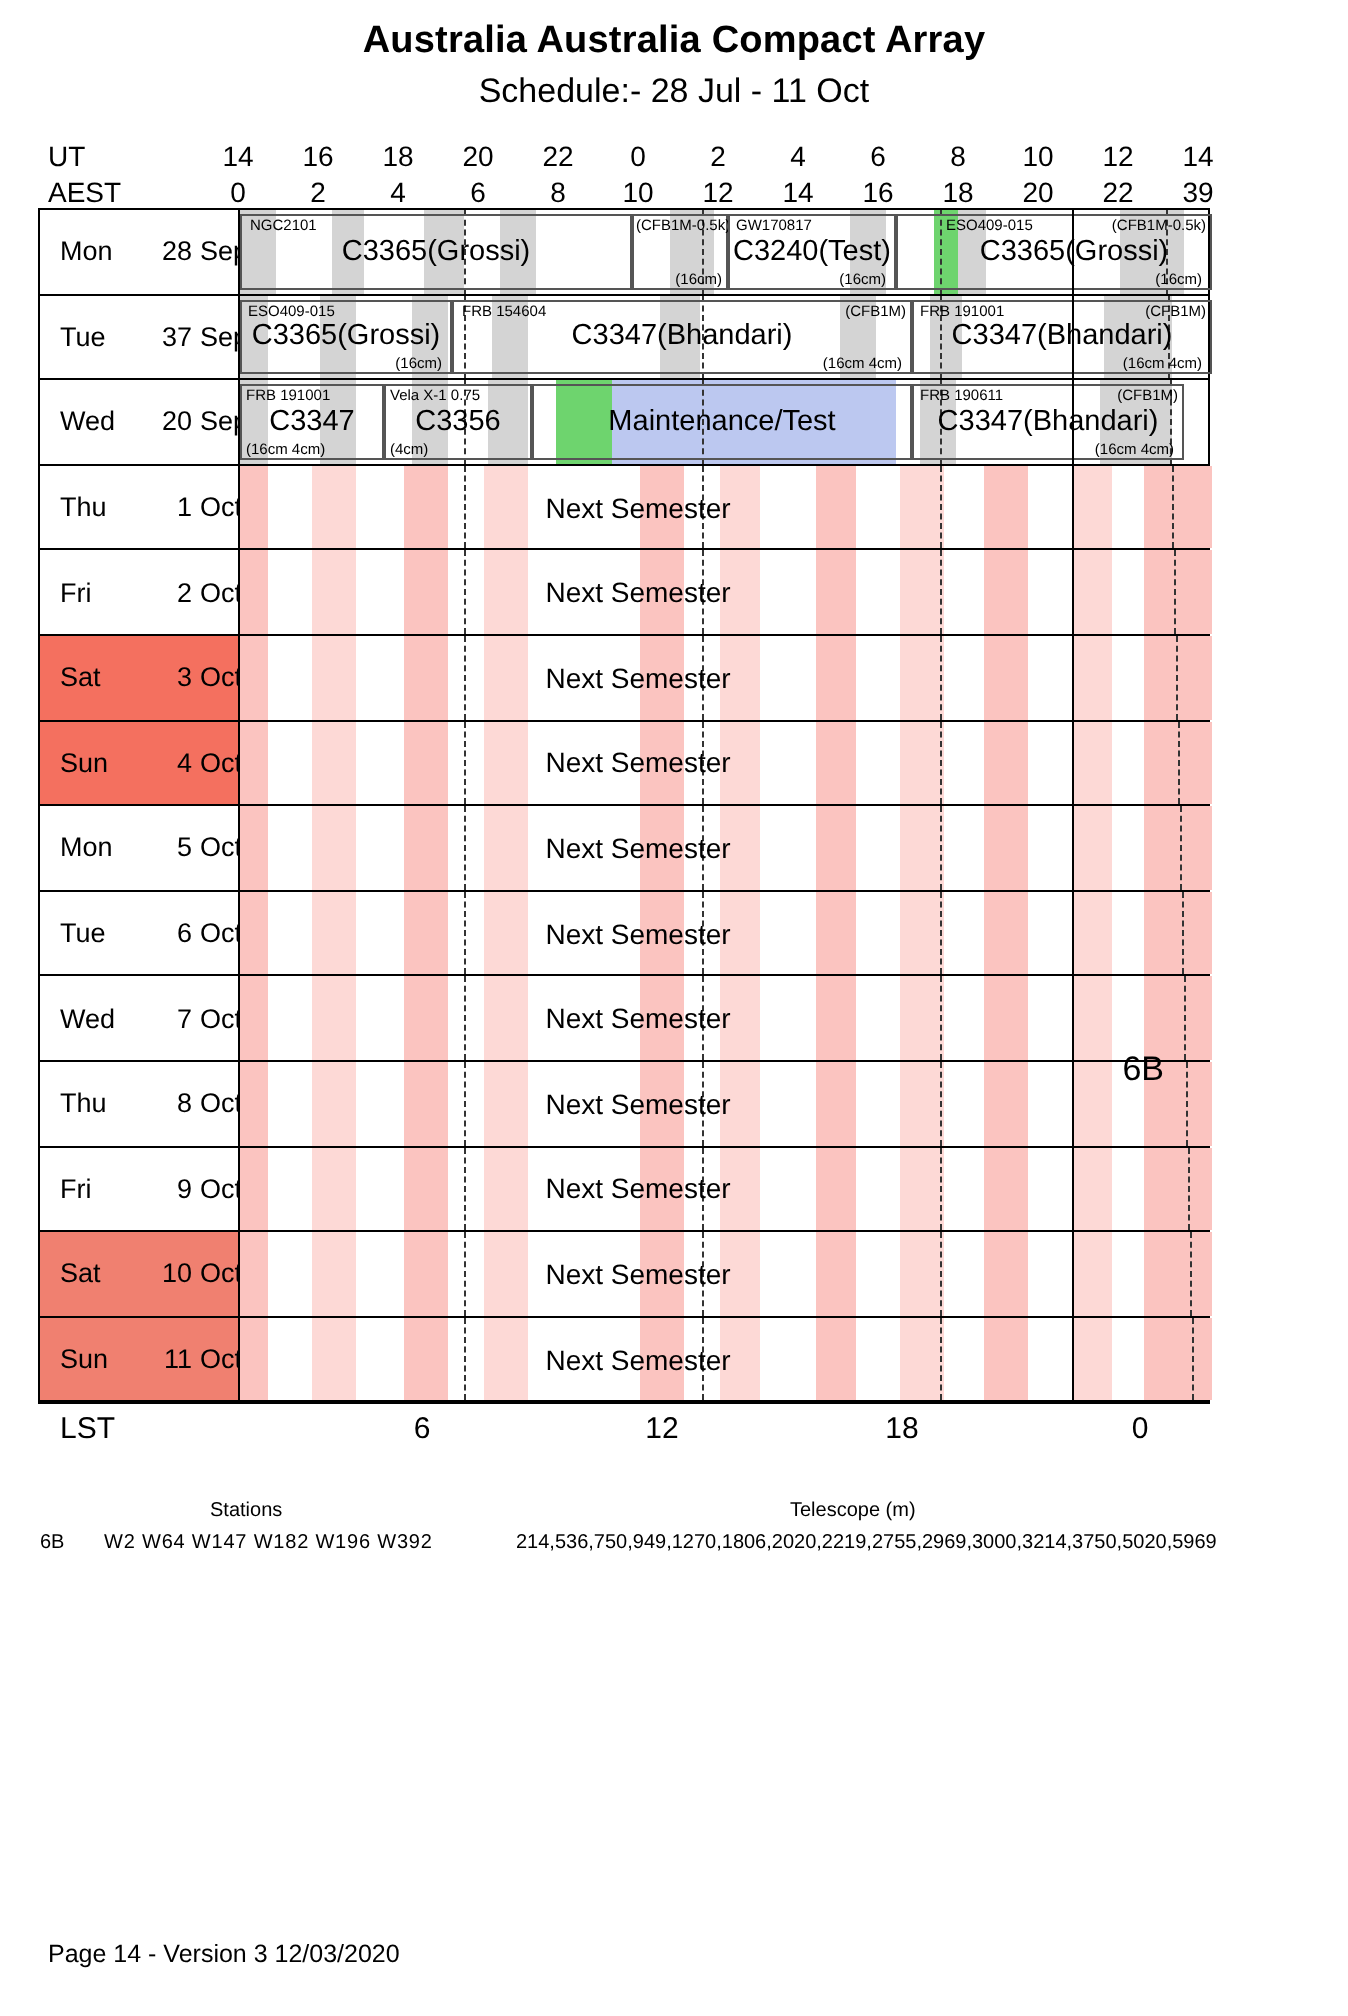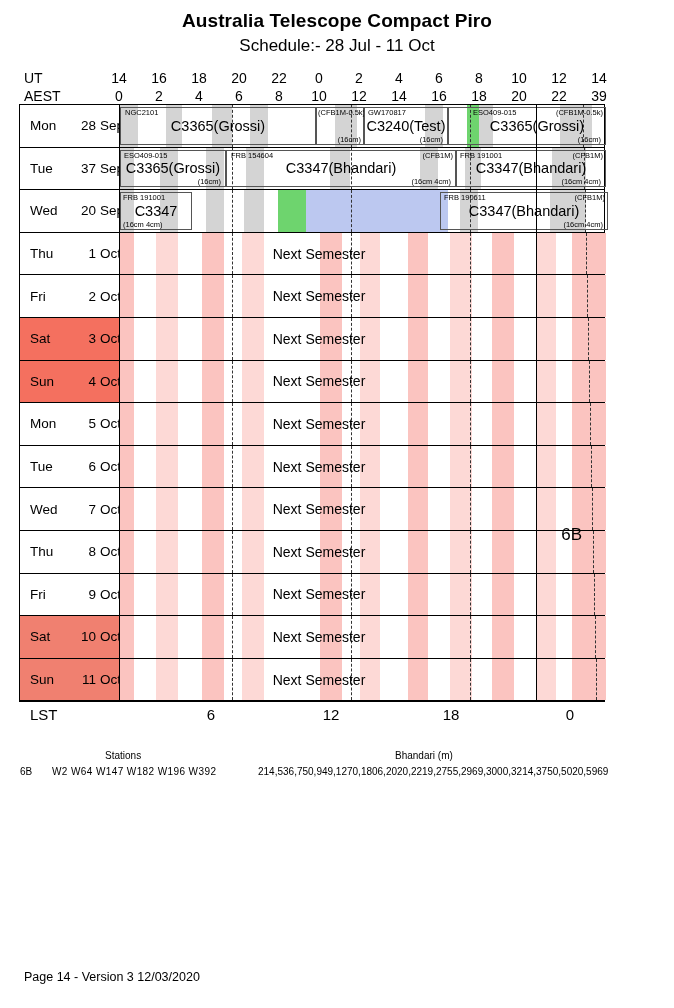--- a/index.html
+++ b/index.html
@@ -143,21 +143,21 @@
   .footer .stations{position:absolute;left:52px;top:16px;font-size:10px;letter-spacing:0.4px;}
   .footer .baselines{position:absolute;left:258px;top:16px;font-size:10px;}
 
   .pagefoot{
     position:absolute;left:24px;bottom:24px;font-size:12.5px;
   }
 </style>
 </head>
 <body>
 
-<div class="title">Australia Telescope Compact Piro</div>
+<div class="title">Australia Australia Compact Array</div>
 <div class="subtitle">Schedule:- 28 Jul - 11 Oct</div>
 
 <div class="axis">
   <div class="rowlabel" style="top:0">UT</div>
   <div class="rowlabel" style="top:18px">AEST</div>
 
   <div class="tick" style="left:119px;top:0">14</div>
   <div class="tick" style="left:159px;top:0">16</div>
   <div class="tick" style="left:199px;top:0">18</div>
   <div class="tick" style="left:239px;top:0">20</div>
@@ -296,21 +296,29 @@
       <div class="dashline" style="left:112px;"></div>
       <div class="dashline" style="left:231px;"></div>
       <div class="dashline" style="left:350px;"></div>
       <div class="dashline" style="left:465px;"></div>
 
       <div class="block" style="left:0px;width:72px;">
         <span class="toplabel" style="left:2px;">FRB 191001</span>
         <span class="blocklabel">C3347</span>
         <span class="botlabel" style="left:2px;">(16cm 4cm)</span>
       </div>
-      <div class="block" style="left:320px;width:168px;">
+      <div class="block" style="left:72px;width:74px;">
+        <span class="toplabel" style="left:2px;">Vela X-1 0.75</span>
+        <span class="blocklabel">C3356</span>
+        <span class="botlabel" style="left:2px;">(4cm)</span>
+      </div>
+      <div class="block" style="left:146px;width:190px;">
+        <span class="blocklabel">Maintenance/Test</span>
+      </div>
+      <div class="block" style="left:336px;width:136px;">
         <span class="toplabel" style="left:3px;">FRB 190611</span>
         <span class="toplabel" style="right:2px;">(CFB1M)</span>
         <span class="blocklabel">C3347(Bhandari)</span>
         <span class="botlabel" style="right:4px;">(16cm 4cm)</span>
       </div>
 
       <div class="bandcol"></div>
     </div>
   </div>
 
@@ -617,19 +625,19 @@
 <div class="lstaxis">
   <div class="lbl">LST</div>
   <div class="tick" style="left:211px;">6</div>
   <div class="tick" style="left:331px;">12</div>
   <div class="tick" style="left:451px;">18</div>
   <div class="tick" style="left:570px;">0</div>
 </div>
 
 <div class="footer">
   <div class="hdr1">Stations</div>
-  <div class="hdr2">Bhandari (m)</div>
+  <div class="hdr2">Telescope (m)</div>
   <div class="bandname">6B</div>
   <div class="stations">W2 W64 W147 W182 W196 W392</div>
   <div class="baselines">214,536,750,949,1270,1806,2020,2219,2755,2969,3000,3214,3750,5020,5969</div>
 </div>
 
 <div class="pagefoot">Page 14 - Version 3  12/03/2020</div>
 
 </body></html>

